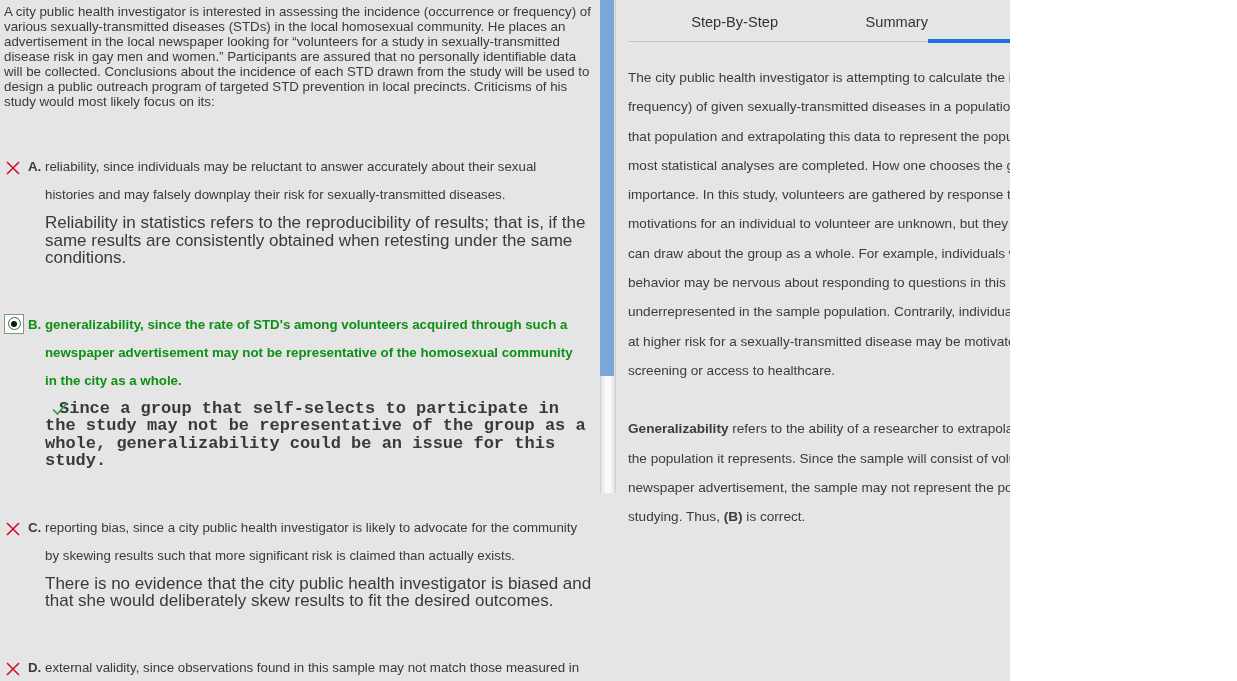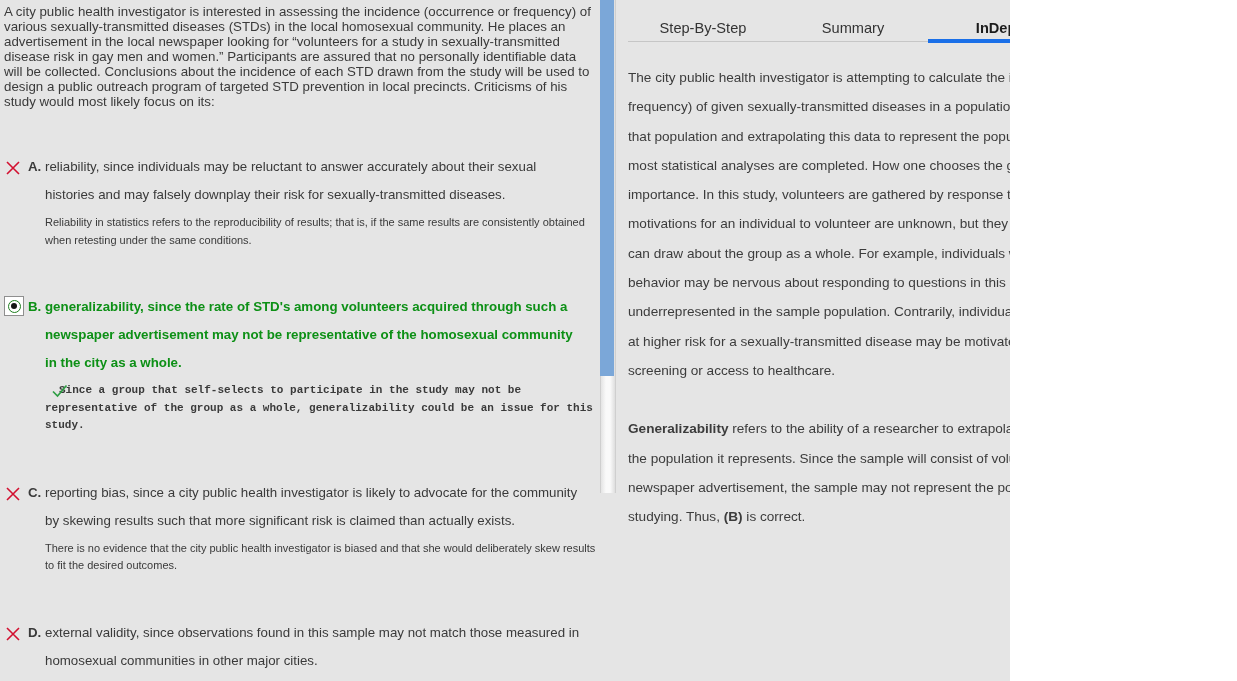--- a/index.html
+++ b/index.html
@@ -9,40 +9,40 @@
   .left-panel { position:absolute; left:4px; top:4px; width:594px; color:#3a3a3a; }
   .stem { font-size:13.3px; line-height:15px; margin:0 0 22px 0; max-width:594px; }
 
   .option { margin-bottom:24px; }
   .choice-row { position:relative; padding-left:41px; font-size:13.3px; line-height:28px; }
   .opt-marker { position:absolute; left:1px; top:5px; width:22px; height:22px; }
   .opt-letter { position:absolute; left:24px; top:0; font-weight:bold; line-height:28px; }
   .choice-text { display:block; max-width:540px;margin-top:44px; }
   .correct-choice .opt-letter, .correct-choice .choice-text { color:#0d9016; font-weight:bold; }
 
-  .expl { margin:5px 0 0 41px; font-size:11px; line-height:17.5px; max-width:552px; }
+  .expl { margin:5px 0 0 41px; font-size:17px; line-height:17.5px; max-width:552px; }
   .expl-correct { position:relative; font-weight:bold; text-indent:14px; color:#3a3a3a;font-family:Liberation Mono, monospace; }
   .check-icon { position:absolute; left:-8px; top:1px; }
 
   .radio-box { position:absolute; left:0; top:3px; width:20px; height:20px; border:1px solid #8f8f8f;
                background:#fff; display:flex; align-items:center; justify-content:center; box-sizing:border-box; }
   .radio-ring { width:13px; height:13px; border:1.5px solid #1e7e1e; border-radius:50%;
                 display:flex; align-items:center; justify-content:center; box-sizing:border-box; }
   .radio-dot { width:6px; height:6px; border-radius:50%; background:#151515; }
 
   
   .scrollbar { position:absolute; left:600px; top:0; width:14px; height:493px;
                background:linear-gradient(to right,#e4e4e4,#fafafa 35%,#fafafa 65%,#dedede);
                border-left:1px solid #cfcfcf; border-right:1px solid #cfcfcf; }
   .scroll-thumb { position:absolute; top:0; left:-1px; width:14px; height:376px; background:#7ba7d8; }
 
   
   .right-panel { position:absolute; left:628px; top:0; width:600px; color:#3c3c3c; }
   .tabs { display:flex; border-bottom:1px solid #c6c6c6; height:42px; box-sizing:border-box; }
-  .tab { width:150px; text-align:center; font-size:14.6px; padding-top:20px; position:relative;
+  .tab { width:150px; text-align:right; font-size:14.6px; padding-top:14px; position:relative;
          color:#333333; cursor:pointer; box-sizing:border-box; }
   .tab.active { font-weight:bold; color:#1c1c1c; }
   .active-bar { position:absolute; left:0; right:0; bottom:-2px; height:4px; background:#1a6fe8; }
 
   .tab-content { padding-top:21px; width:592px; font-size:13.6px; line-height:29.3px; }
   .tab-content p { margin:0; }
   .para2 { margin-top:29px !important; }
   .bold { font-weight:bold; }
 </style>
 </head>

